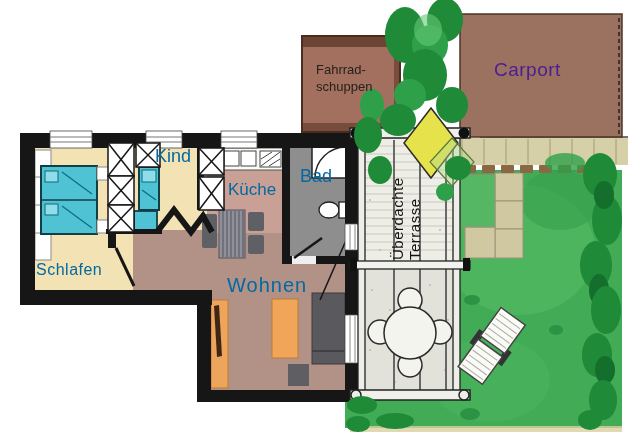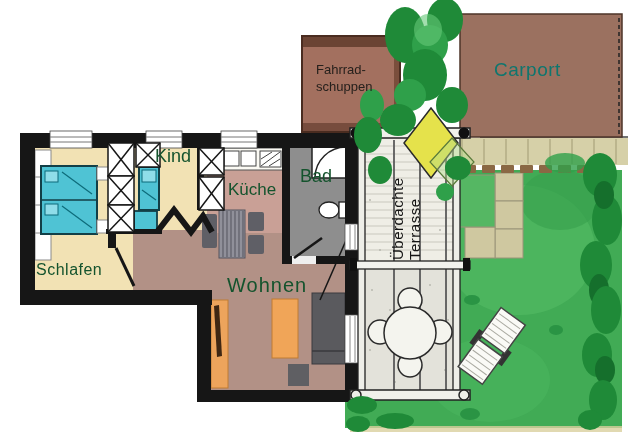--- a/index.html
+++ b/index.html
@@ -1,26 +1,26 @@
 <!DOCTYPE html>
 <html><head>
 <meta charset="utf-8">
 <style>
   html,body{margin:0;padding:0;background:#ffffff;}
   #stage{position:relative;width:640px;height:440px;background:#ffffff;overflow:hidden;
          font-family:"Liberation Sans",sans-serif;}
   #plan-svg{position:absolute;left:0;top:0;}
-  .room-label{position:absolute;color:#14532d;white-space:nowrap;z-index:5;}
+  .room-label{position:absolute;color:#0369a1;white-space:nowrap;z-index:5;}
   #lbl-schlafen{left:36px;top:261px;font-size:16px;letter-spacing:.5px;}
   #lbl-kind{left:155px;top:146px;font-size:18px;}
   #lbl-kueche{left:228px;top:180px;font-size:17px;}
   #lbl-bad{left:300px;top:166px;font-size:18px;}
   #lbl-wohnen{left:227px;top:274px;font-size:20px;letter-spacing:1px;}
   #lbl-shed{left:316px;top:61px;font-size:13px;line-height:17px;color:#26201c;}
-  #lbl-carport{left:494px;top:59px;font-size:19px;letter-spacing:.5px;color:#0f766e;}
+  #lbl-carport{left:494px;top:59px;font-size:19px;letter-spacing:.5px;color:#4c1d95;}
   #lbl-terrasse{left:389px;top:260px;width:110px;transform-origin:0 0;
                 transform:rotate(-90deg);font-size:15px;line-height:17px;
                 letter-spacing:.5px;color:#141414;}
   .lbl-line{display:block;}
 </style>
 </head>
 <body>
 
 <div id="stage">
 

